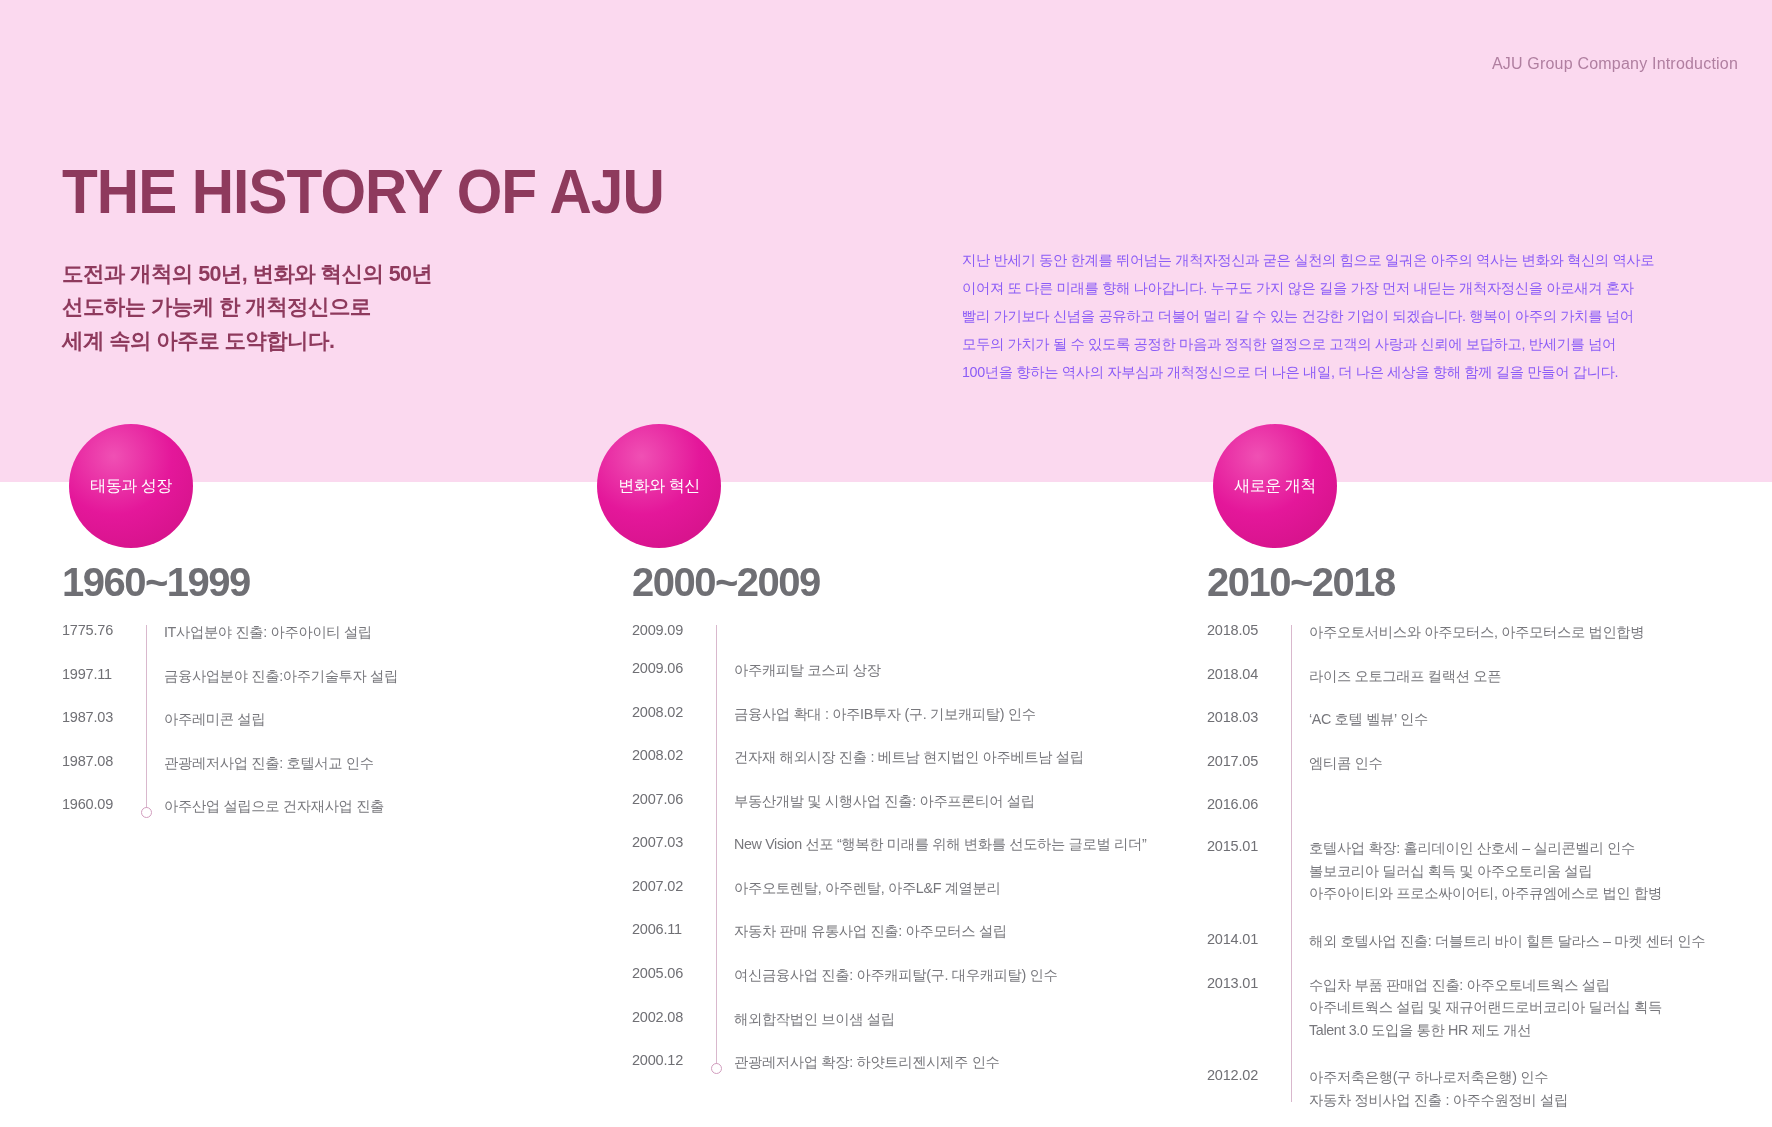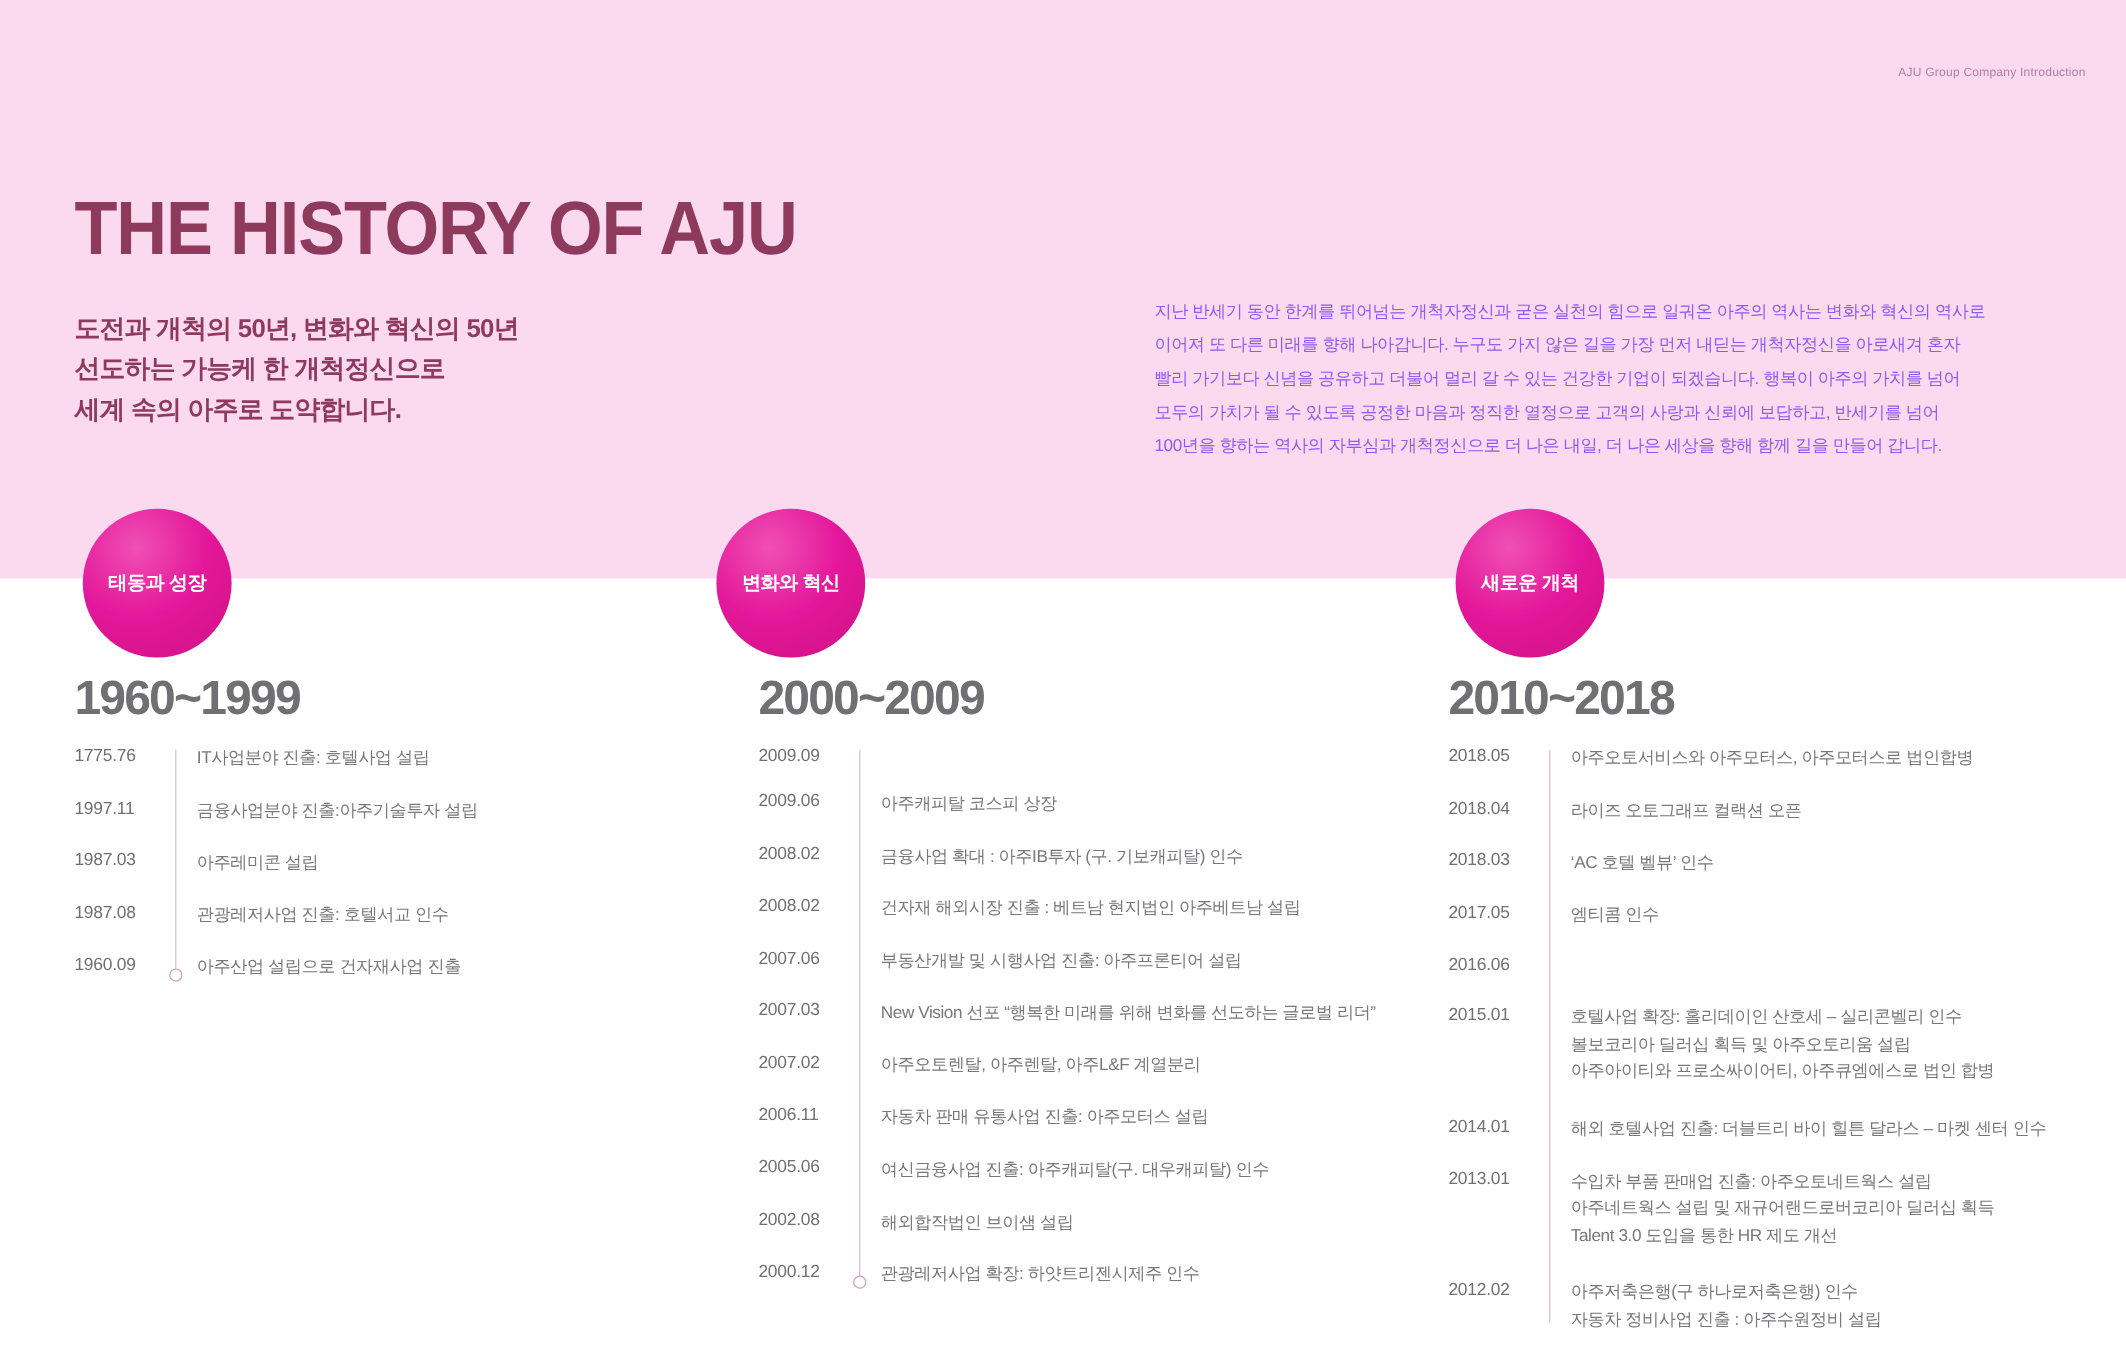--- a/index.html
+++ b/index.html
@@ -10,21 +10,21 @@
     position:relative;
     overflow:hidden;
   }
   
   #top-panel{
     position:absolute; left:0; top:0; width:1772px; height:482px;
     background:#fbd9ef;
   }
   #header-note{
     position:absolute; right:34px; top:55px;
-    font-size:10px; letter-spacing:.2px;
+    font-size:16px; letter-spacing:.2px;
     color:#b07fa0;
   }
   #title{
     position:absolute; left:62px; top:160px;
     font-size:63px; line-height:1;
     font-weight:bold;
     font-family:"Liberation Sans Narrow","Liberation Sans",sans-serif;
     letter-spacing:-1px;
     transform:scaleX(.93);
     transform-origin:left center;
@@ -48,21 +48,21 @@
   }
   
   .badge{
     position:absolute;
     width:124px; height:124px;
     border-radius:50%;
     background:radial-gradient(circle at 36% 26%, #f050b4 0%, #e4179a 48%, #cf1184 100%);
     display:flex; align-items:center; justify-content:center;
   }
   .badge span{
-    color:#ffffff; font-size:16px; font-weight:bold;
+    color:#ffffff; font-size:16px; font-weight:normal;
     letter-spacing:-.5px;
   }
   #badge-1{ left:69px;  top:424px; }
   #badge-2{ left:597px; top:424px; }
   #badge-3{ left:1213px;top:424px; }
   
   .column{ position:absolute; }
   #column-1{ left:62px;   top:560px; width:470px; }
   #column-2{ left:592px;  top:560px; width:560px;margin-left:40px; }
   #column-3{ left:1207px; top:560px; width:560px; }
@@ -127,21 +127,21 @@
   <span>새로운 개척</span>
 </div>
 
 <div class="column" id="column-1">
   <div class="era">1960~1999</div>
   <div class="timeline">
     <div class="rail"></div>
     <div class="row">
         <div class="row-date">1775.76</div>
         <div class="row-spacer"></div>
-        <div class="row-text">IT사업분야 진출: 호텔사업 설립</div>
+        <div class="row-text">IT사업분야 진출: 아주아이티 설립</div>
       </div>
       <div class="row">
         <div class="row-date">1997.11</div>
         <div class="row-spacer"></div>
         <div class="row-text">금융사업분야 진출:아주기술투자 설립</div>
       </div>
       <div class="row">
         <div class="row-date">1987.03</div>
         <div class="row-spacer"></div>
         <div class="row-text">아주레미콘 설립</div>

